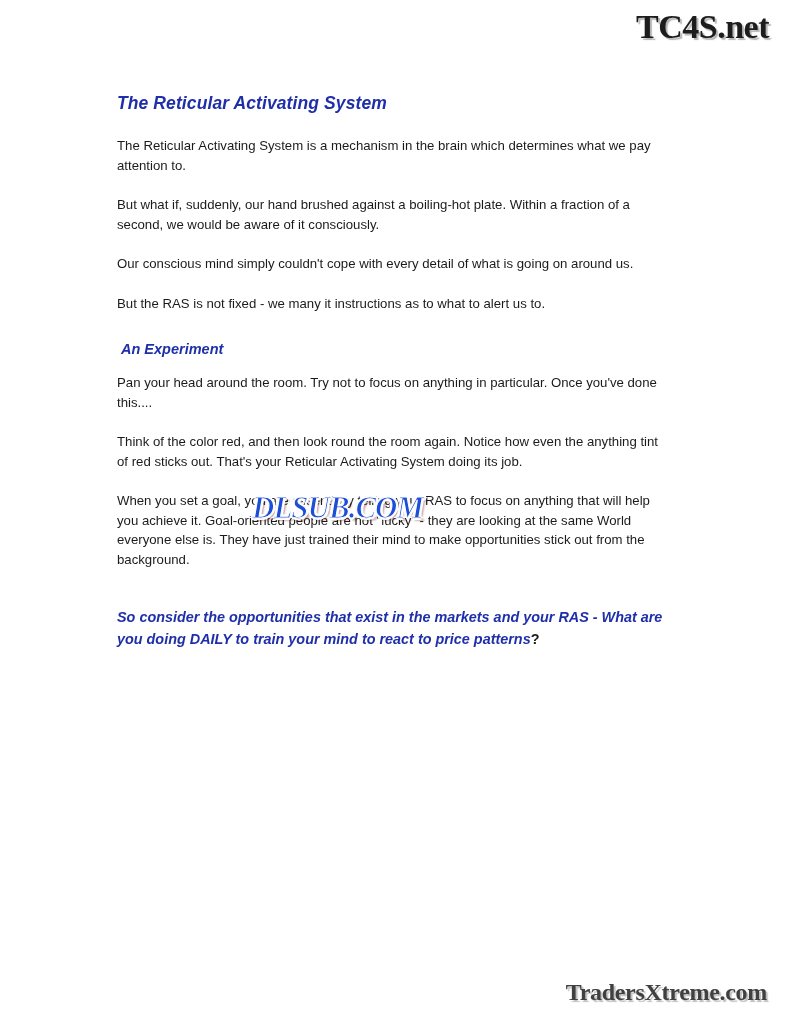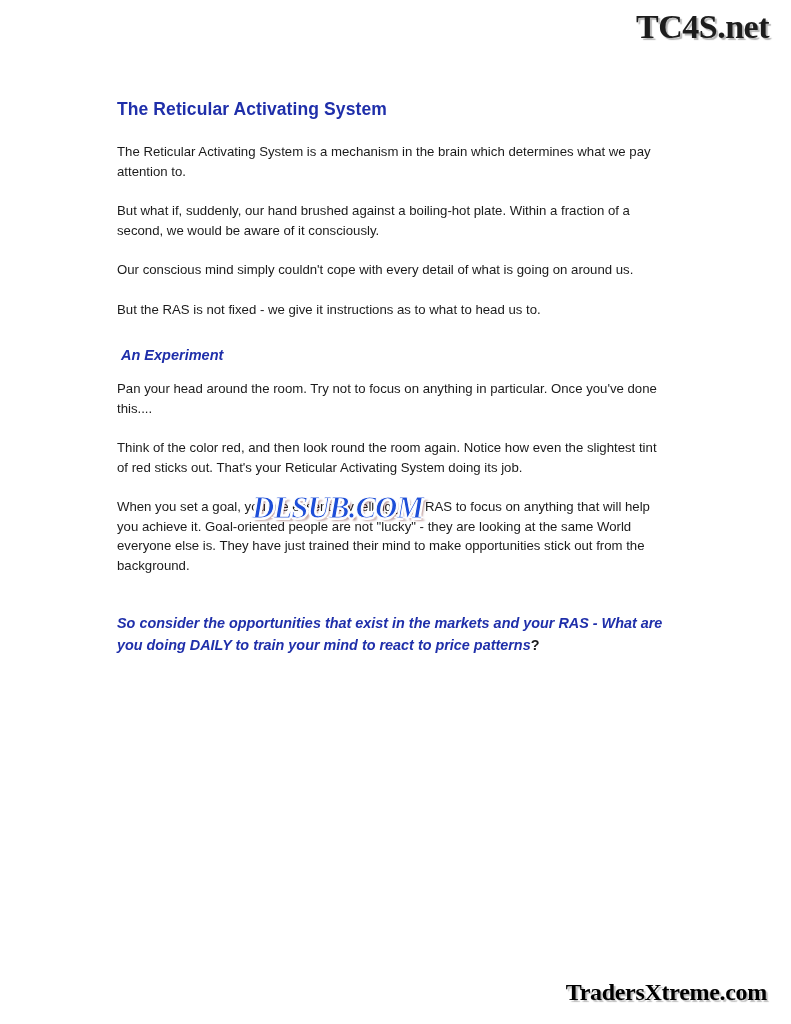--- a/index.html
+++ b/index.html
@@ -34,22 +34,23 @@
   
   .doc {
     position: absolute;
     left: 117px;
     top: 90px;
     width: 560px;
   }
   h1.doc-title {
     font-size: 17.5px;
     font-weight: bold;
+    font-style: italic;
     color: #1f2faa;
-    margin: 9px 0 22px 0;
+    margin: 3px 0 22px 0;
     letter-spacing: 0.1px;
   }
   h2.doc-subtitle {
     font-size: 14.5px;
     font-weight: bold;
     font-style: italic;
     color: #1f2faa;
     margin: 28px 0 16px 4px;
   }
   p.para {
@@ -93,46 +94,46 @@
     pointer-events: none;
   }
   
   .footer-logo {
     position: absolute;
     bottom: 18px;
     right: 24px;
     font-family: "Liberation Serif", serif;
     font-size: 24px;
     font-weight: bold;
-    color: #000000;
+    color: #404040;
     letter-spacing: -0.3px;
     text-shadow: 2px 2px 1px rgba(130,130,130,0.5);
     text-align: center;
   }
 </style>
 </head>
 <body>
 
 <div class="page">
 
   <div class="header-logo">TC4S.net</div>
 
   <div class="doc">
 
     <h1 class="doc-title">The Reticular Activating System</h1>
 
     <p class="para">The Reticular Activating System is a mechanism in the brain which determines what we pay attention to.</p>
     <p class="para">But what if, suddenly, our hand brushed against a boiling-hot plate. Within a fraction of a second, we would be aware of it consciously.</p>
     <p class="para">Our conscious mind simply couldn't cope with every detail of what is going on around us.</p>
-    <p class="para">But the RAS is not fixed - we give it instructions as to what to head us to.</p>
+    <p class="para">But the RAS is not fixed - we many it instructions as to what to alert us to.</p>
 
     <h2 class="doc-subtitle">An Experiment</h2>
 
     <p class="para">Pan your head around the room. Try not to focus on anything in particular. Once you've done this....</p>
-    <p class="para">Think of the color red, and then look round the room again. Notice how even the slightest tint of red sticks out. That's your Reticular Activating System doing its job.</p>
+    <p class="para">Think of the color red, and then look round the room again. Notice how even the anything tint of red sticks out. That's your Reticular Activating System doing its job.</p>
     <p class="para">When you set a goal, you are essentially telling your RAS to focus on anything that will help you achieve it. Goal-oriented people are not "lucky" - they are looking at the same World everyone else is. They have just trained their mind to make opportunities stick out from the background.</p>
 
     <p class="closing"><span>So consider the opportunities that exist in the markets and your RAS - What are you doing DAILY to train your mind to react to price patterns</span><span class="tail">?</span></p>
 
   </div>
 
   <div class="watermark">DLSUB.COM</div>
 
   <div class="footer-logo">TradersXtreme.com</div>
 

